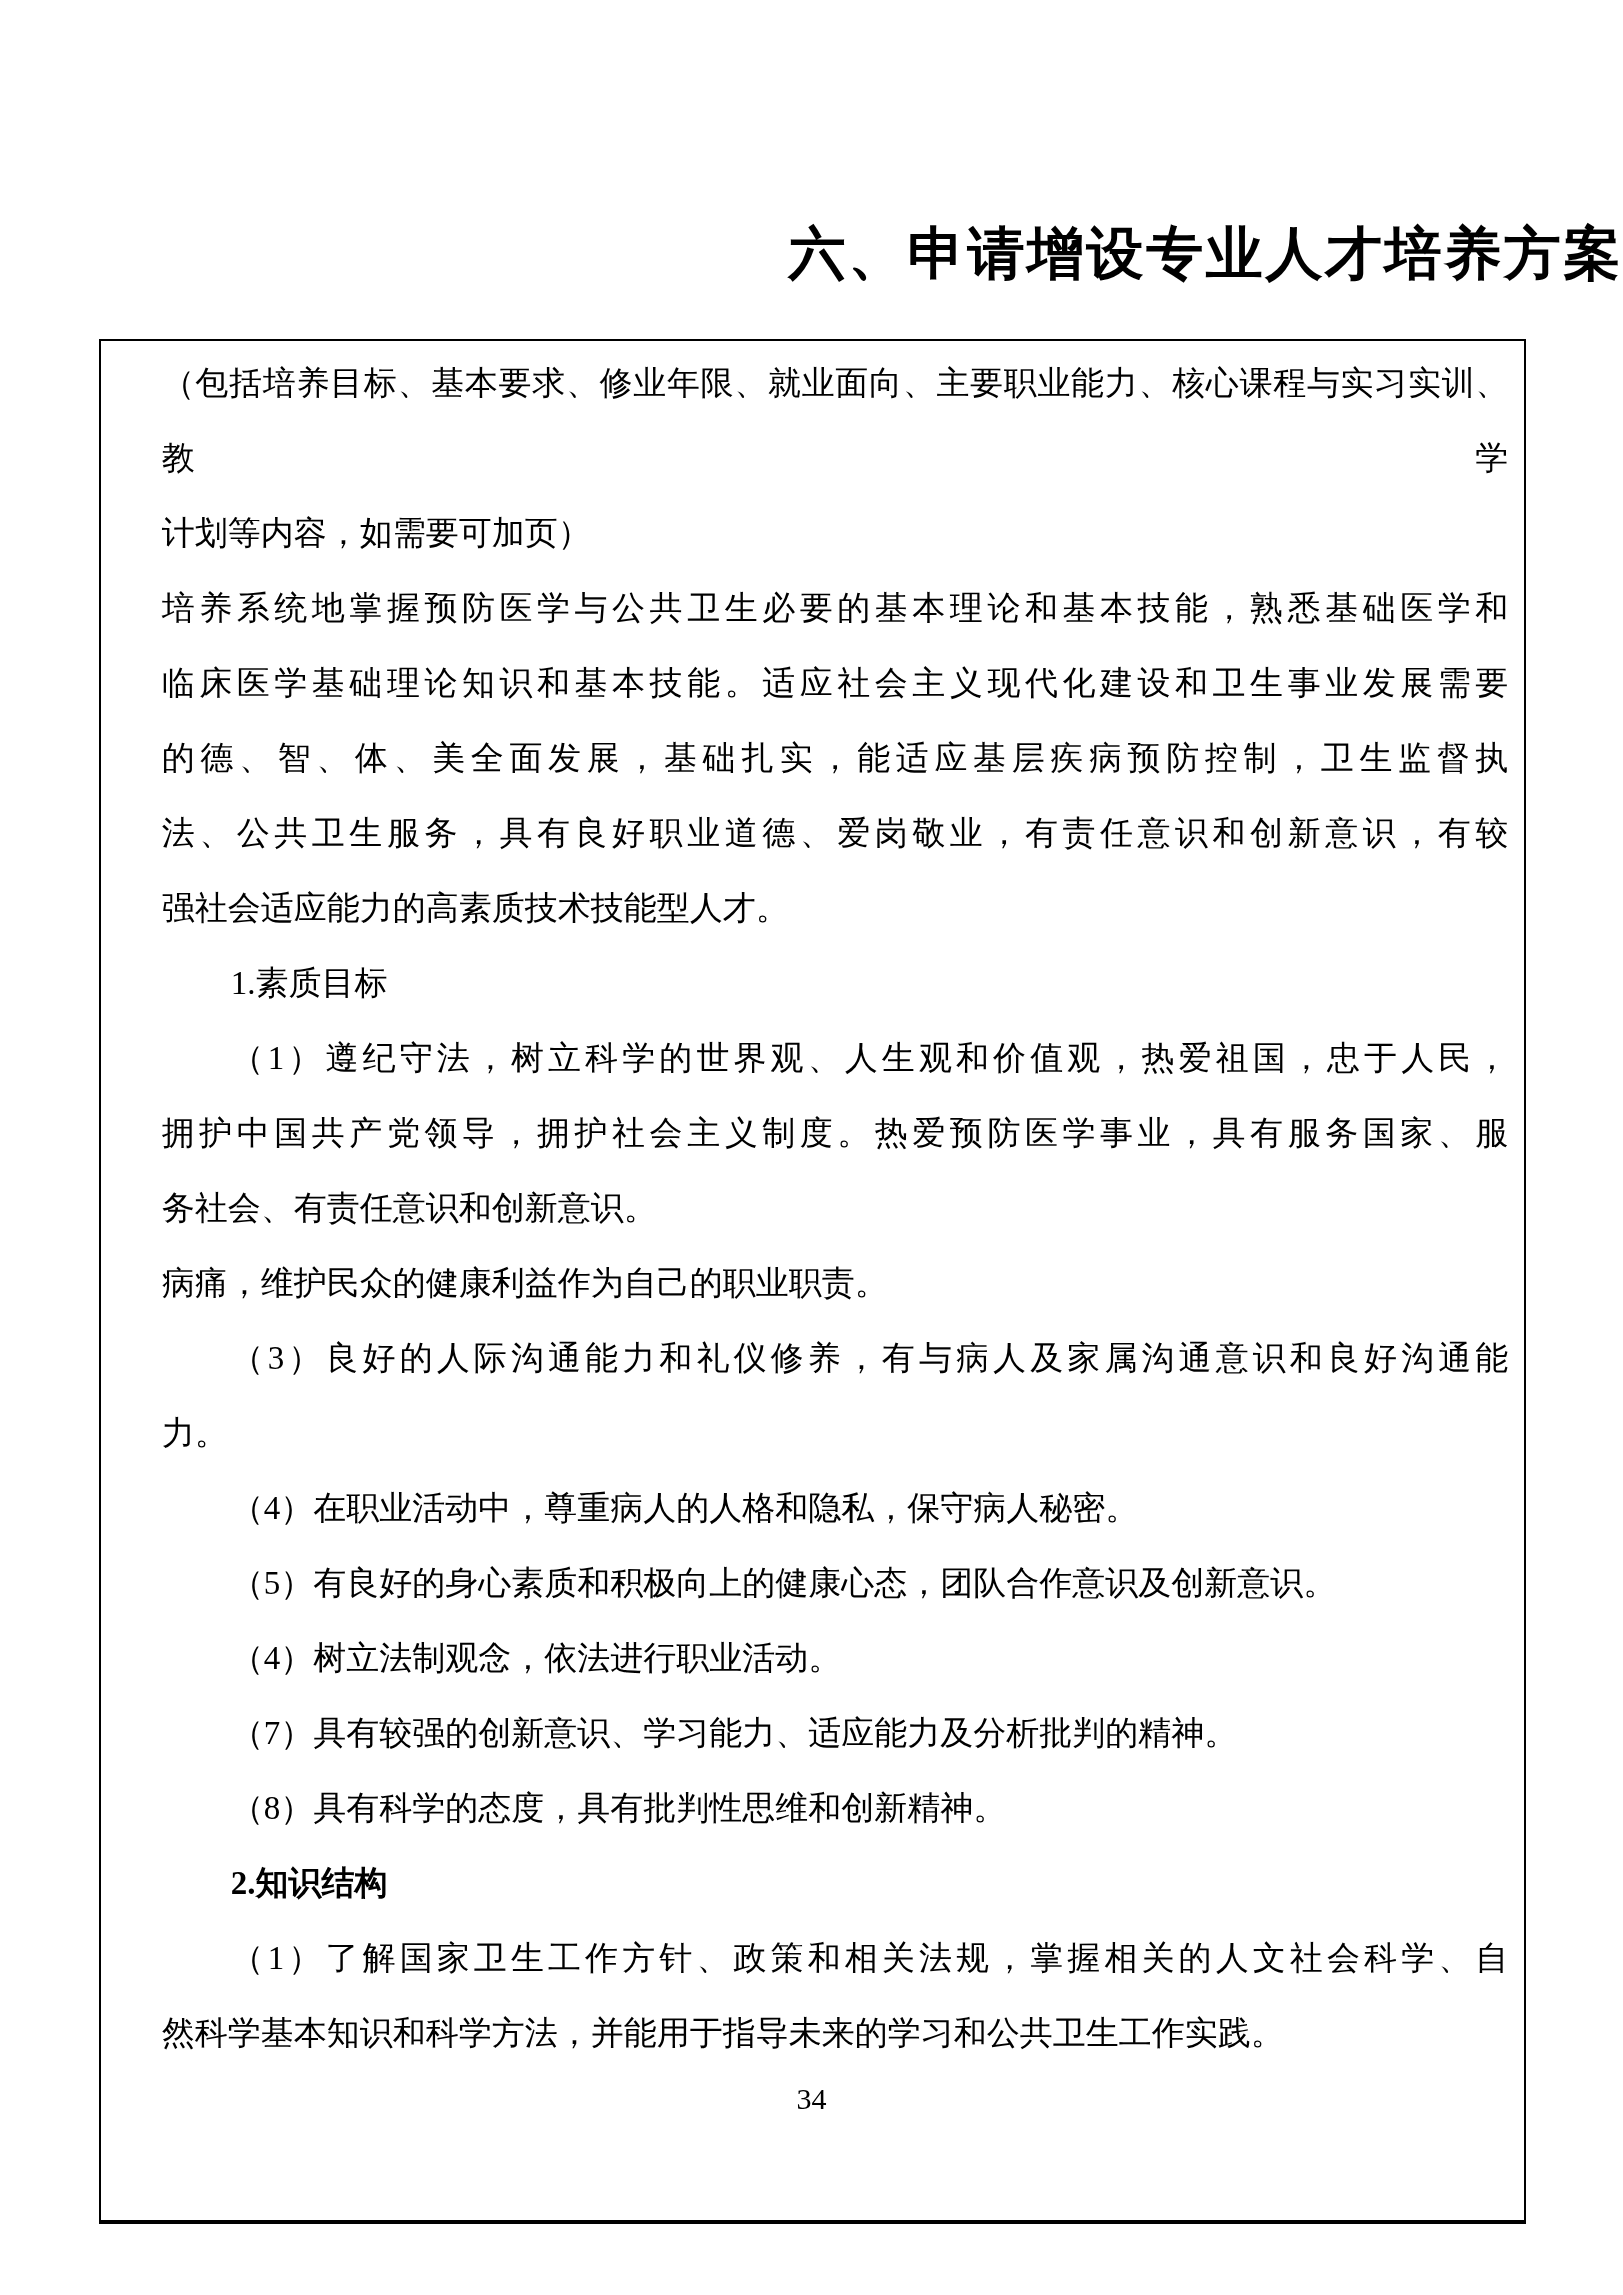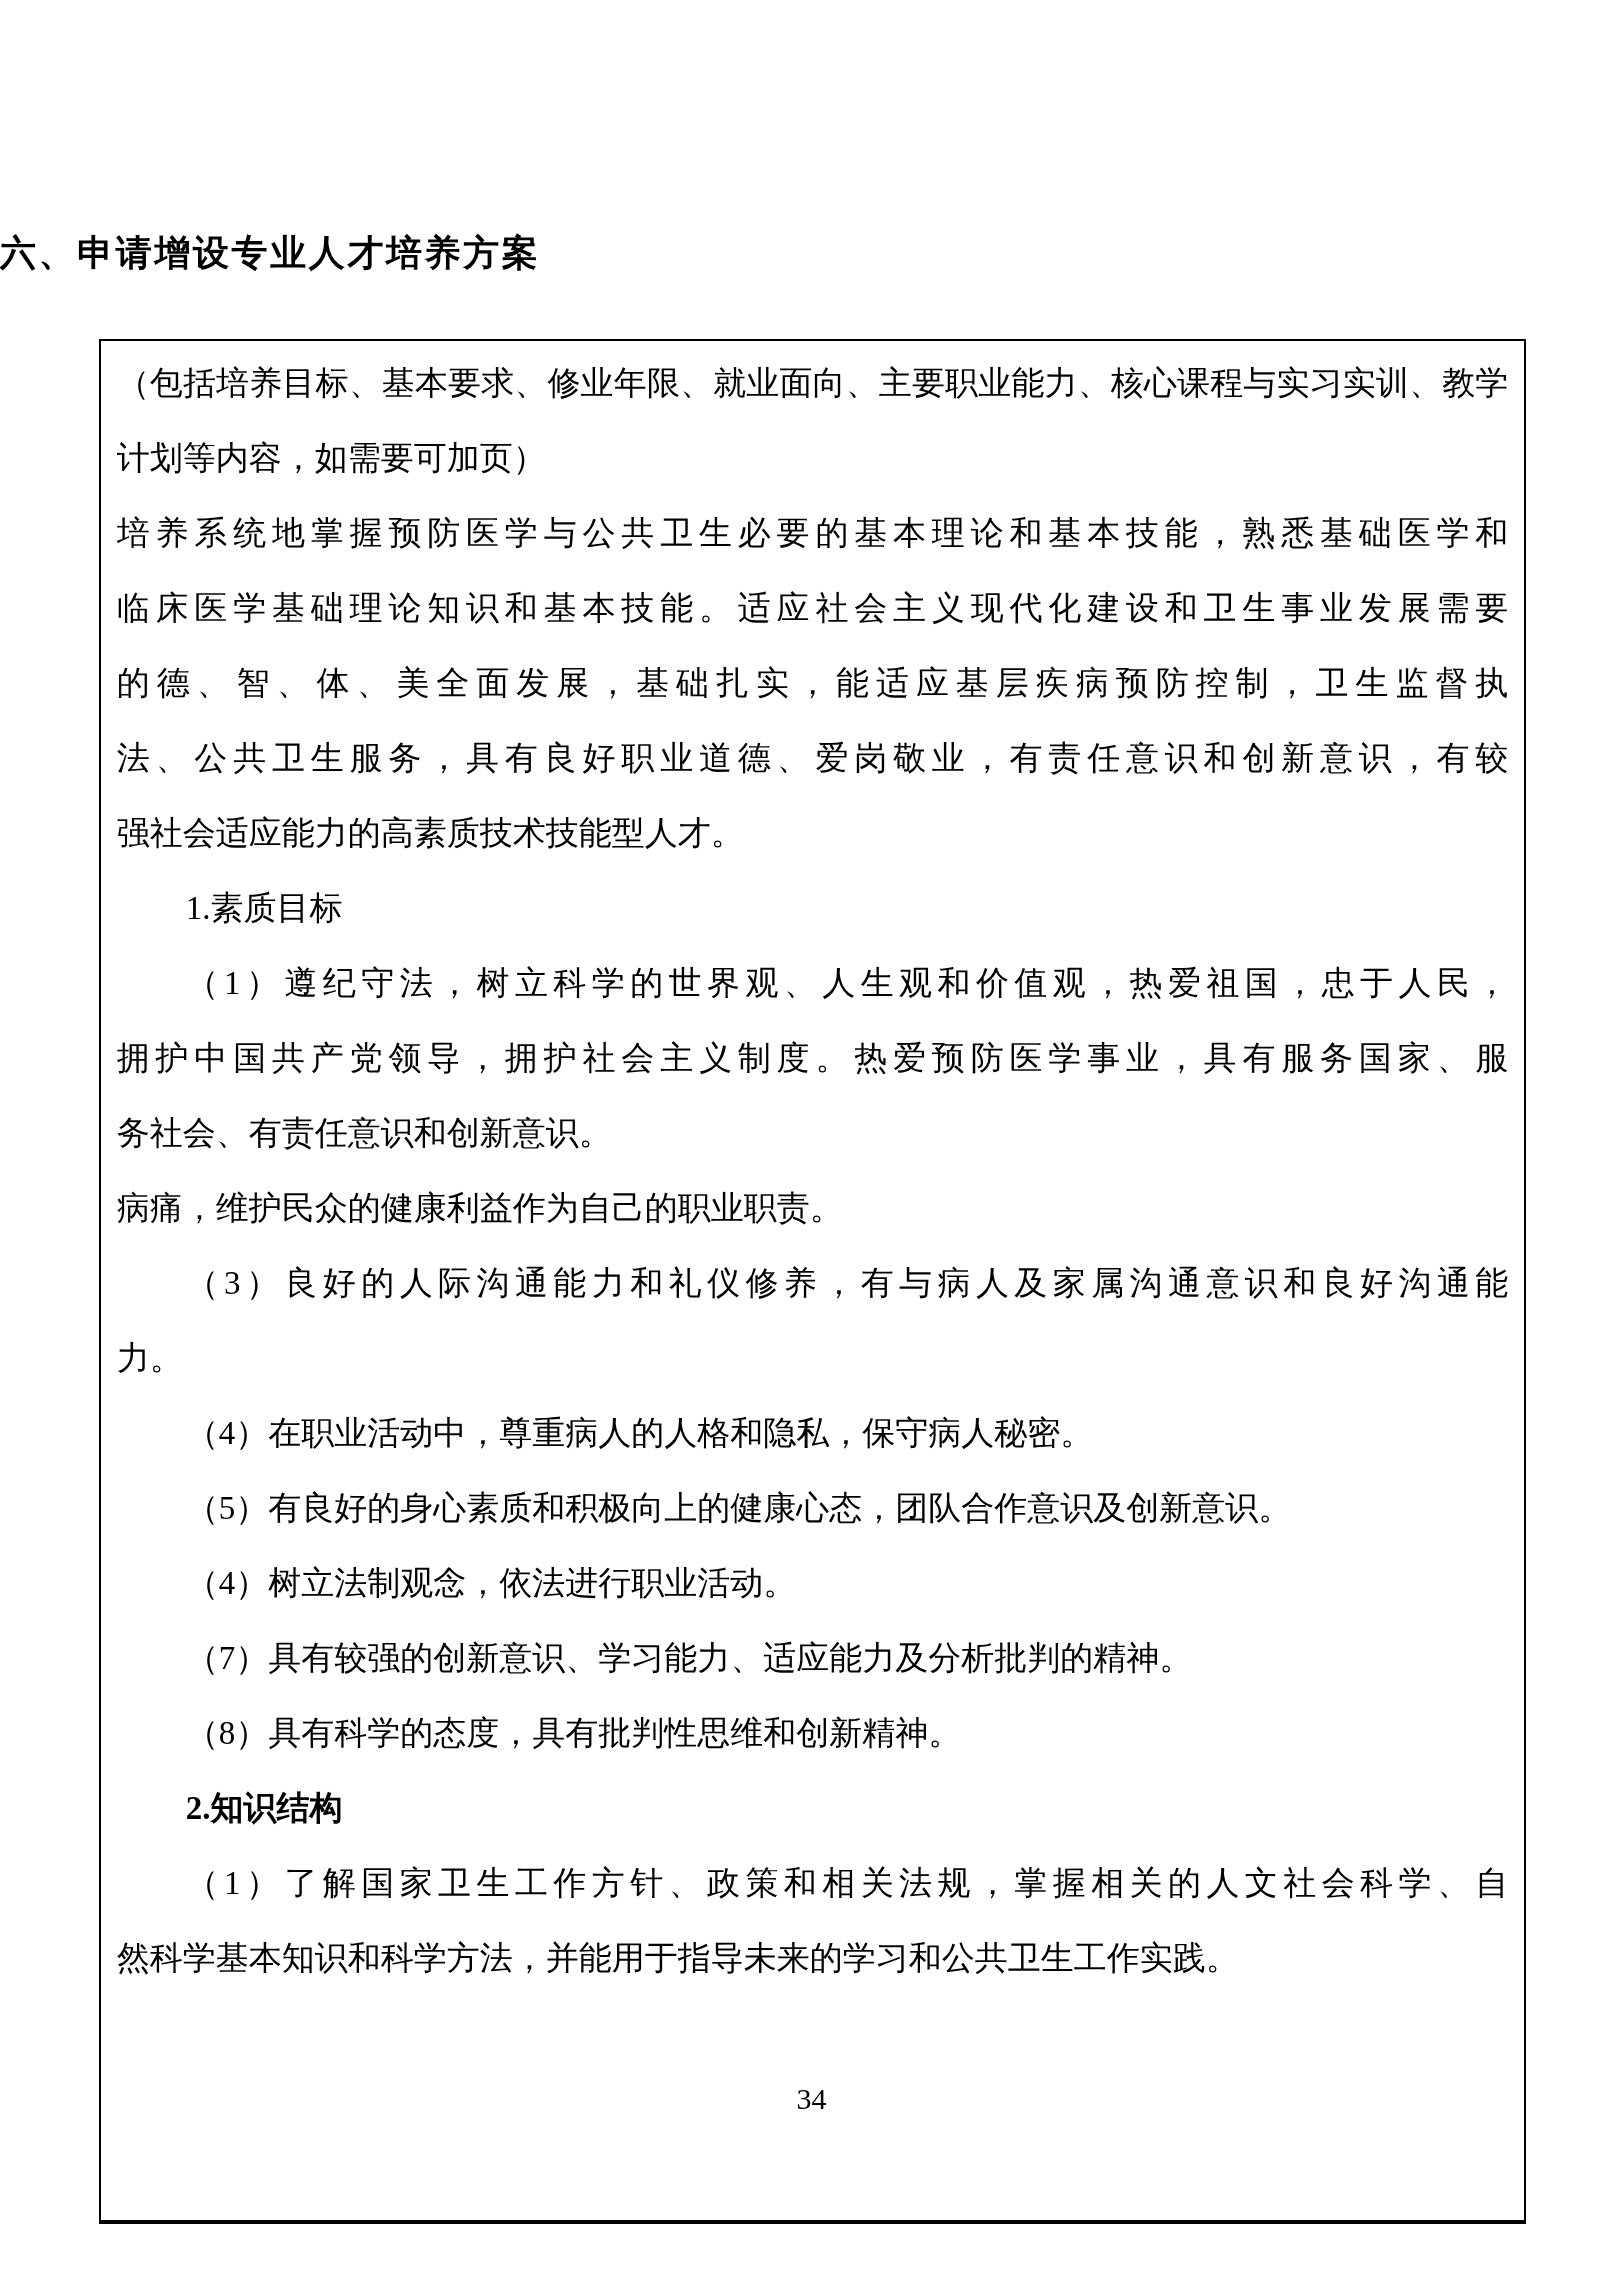--- a/index.html
+++ b/index.html
@@ -13,22 +13,22 @@
     position: relative;
     font-family: "Liberation Serif", "DejaVu Serif", serif;
     color: #000000;
     overflow: hidden;
   }
   .doc-title {
     position: absolute;
     top: 222px;
     left: 0;
     width: 100%;
-    text-align: left;
-    font-size: 36px;
+    text-align: right;
+    font-size: 57px;
     font-weight: bold;
     letter-spacing: 2.6px;
     line-height: 63px;
   }
   .content-table {
     position: absolute;
     left: 99px;
     top: 339px;
     width: 1427px;
     height: 1885px;
@@ -36,20 +36,21 @@
     border: 2.6px solid #000000;
     border-bottom-width: 4.6px;
     padding: 5.2px 15.7px 0 15.7px;
     overflow: hidden;
   }
   .ln {
     font-size: 33px;
     line-height: 75px;
     text-align: left;
     word-break: break-all;
+    margin-left: 45px;
   }
   .full {
     text-align: justify;
     text-align-last: justify;
   }
   .ind {
     text-indent: 69px;
   }
   .h {
     font-size: 37px;

